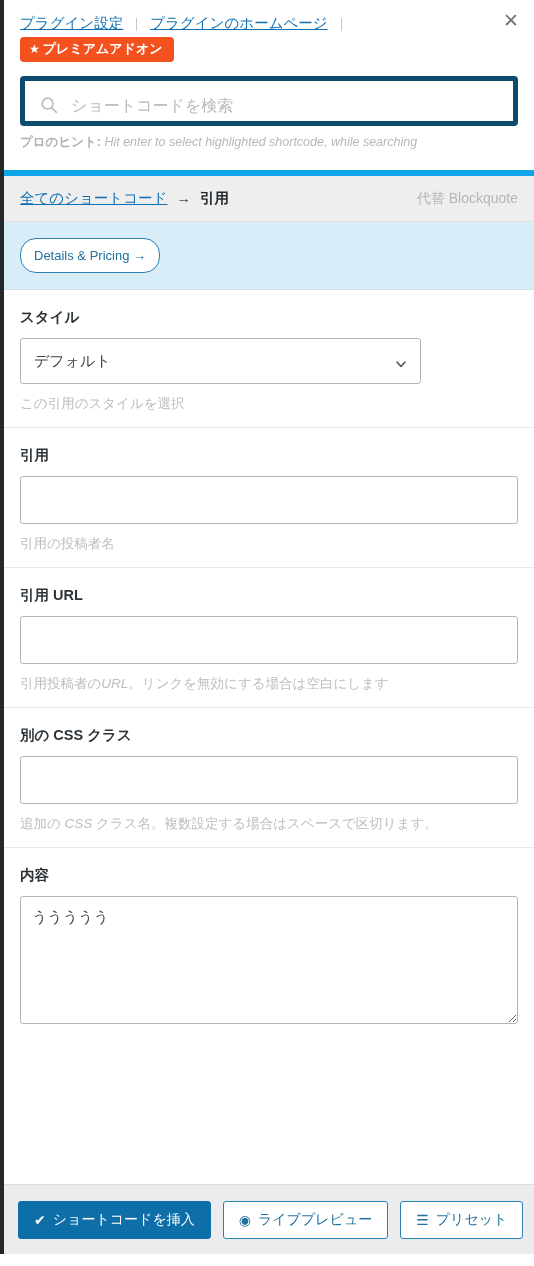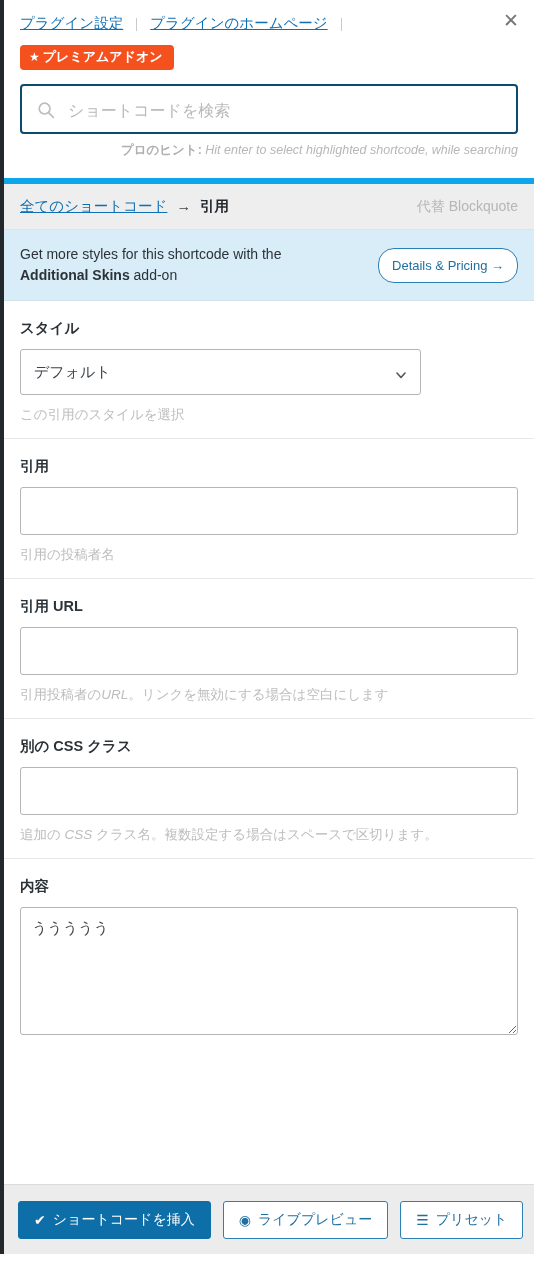--- a/index.html
+++ b/index.html
@@ -79,21 +79,20 @@
   .premium-badge {
     display: inline-block;
     background: #f4511e;
     color: #ffffff;
     font-size: 13px;
     font-weight: bold;
     padding: 4px 11px 5px 9px;
     border-radius: 4px;
     line-height: 16px;
     cursor: pointer;
-    margin-top: 8px;
   }
   .premium-badge .star {
     font-size: 12px;
     margin-right: 3px;
   }
 
   .close-x {
     position: absolute;
     right: 10px;
     top: 8px;
@@ -108,21 +107,21 @@
   }
 
   
   .search-wrap {
     padding: 14px 16px 0 16px;
     position: relative;
   }
   .search-box {
     position: relative;
     height: 50px;
-    border: 2px solid #0c4a6e;
+    border: 5px solid #0c4a6e;
     border-radius: 4px;
     background: #ffffff;
     box-sizing: border-box;
   }
   .search-icon {
     position: absolute;
     left: 15px;
     top: 15px;
     width: 18px;
     height: 18px;
@@ -139,21 +138,20 @@
     background: transparent;
     font-size: 16px;
     font-family: "Liberation Sans", "DejaVu Sans", sans-serif;
     color: #444;
   }
   .search-input::placeholder {
     color: #b9b9b9;
   }
   .protip {
     padding: 8px 16px 0 16px;
-    text-align: right;
     font-size: 12.5px;
     color: #b7b7b7;
     line-height: 16px;
   }
   .protip b {
     font-weight: bold;
     color: #b0b0b0;
     font-style: normal;
   }
   .protip i {
@@ -401,24 +399,20 @@
     <div class="crumbbar">
       <div class="crumb-left">
         <span class="crumb-link">全てのショートコード</span>
         <span class="crumb-arrow">→</span>
         <span class="crumb-current">引用</span>
       </div>
       <div class="crumb-right">代替 Blockquote</div>
     </div>
 
     <div class="notice">
-      <div class="notice-text">
-        <span>Get more styles for this shortcode with the</span><br>
-        <b>Additional Skins</b><span> add-on</span>
-      </div>
       <button class="notice-btn">Details &amp; Pricing →</button>
     </div>
 
     <div class="field">
       <div class="field-label">スタイル</div>
       <div class="select-box">
         <span class="select-value">デフォルト</span>
         <span class="chevron">
           <svg viewBox="0 0 12 12" width="12" height="12" fill="none" stroke="currentColor" stroke-width="1.6" stroke-linecap="round" stroke-linejoin="round">
             <polyline points="2,4 6,8.5 10,4"></polyline>

